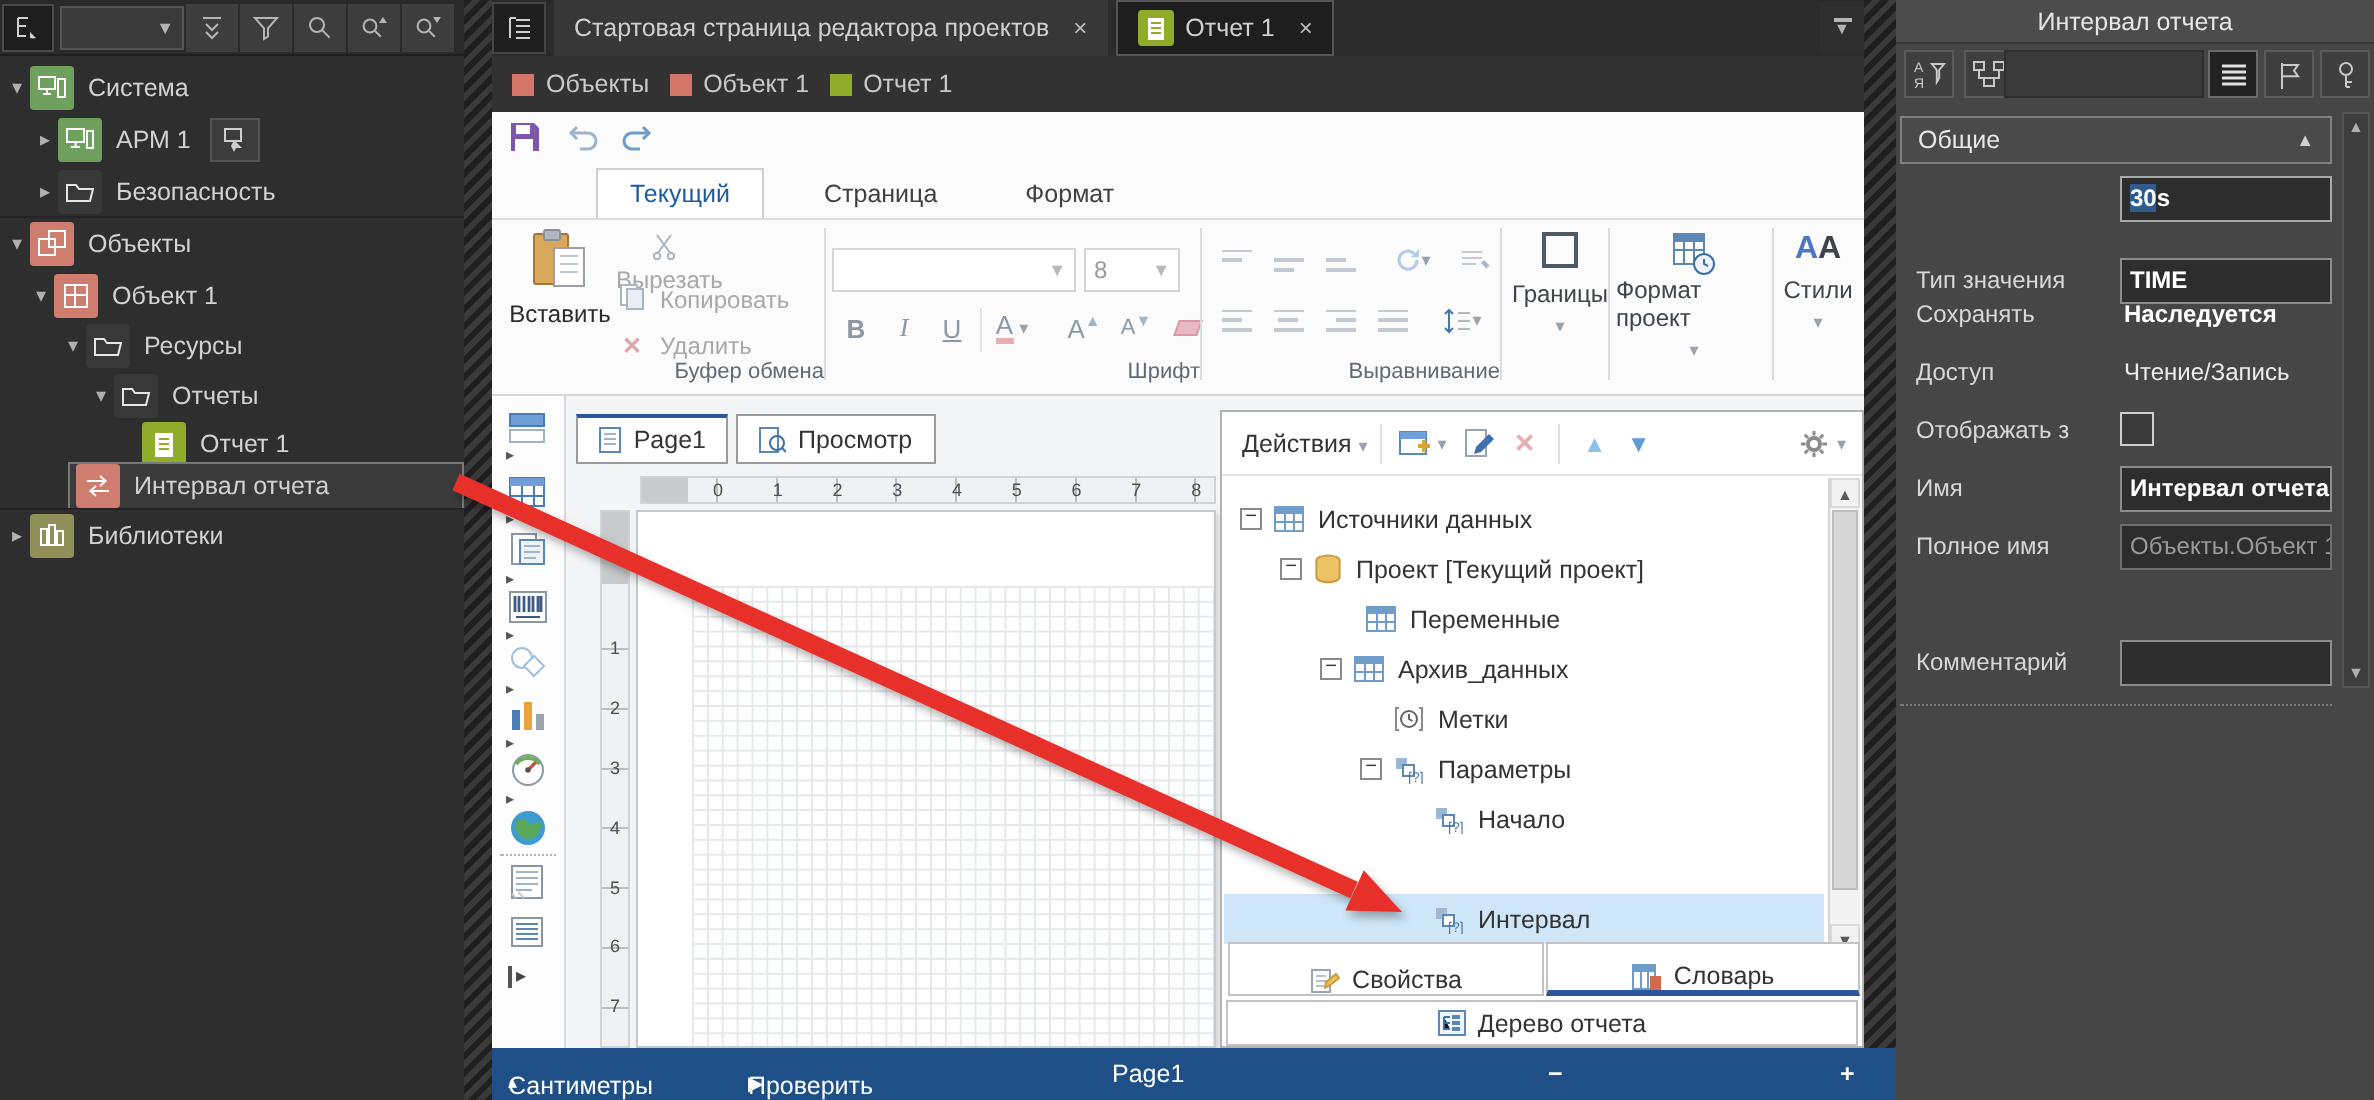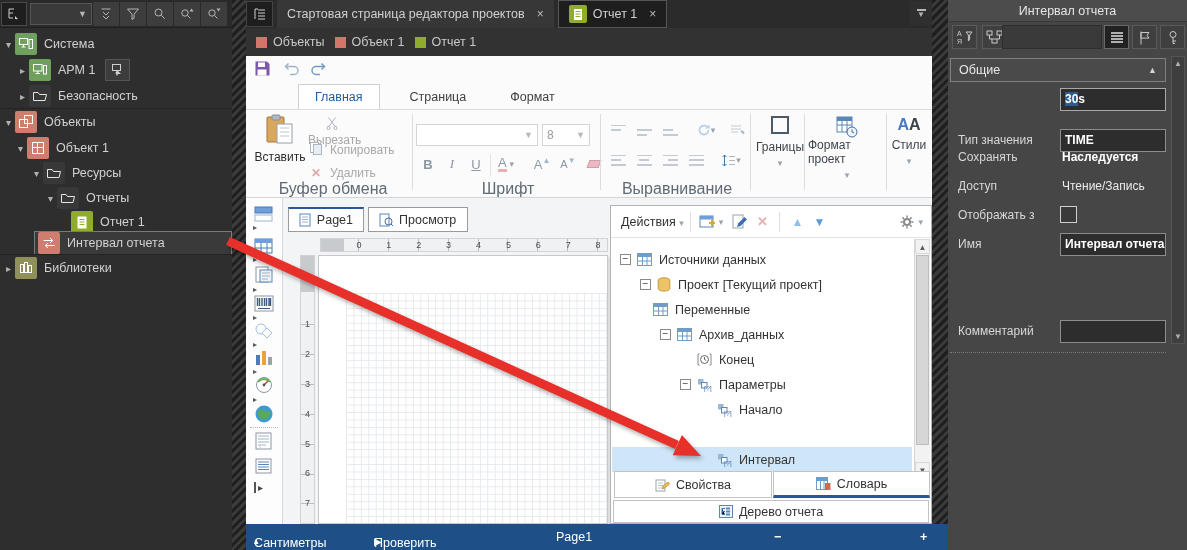--- a/index.html
+++ b/index.html
@@ -43,21 +43,21 @@
   .bc-sq { display:inline-block; width:11px; height:11px; margin:0 6px 0 10px; }
 
   
   .ribbon-wrap { position:absolute; left:0; top:56px; width:686px; height:142px; background:#fbfbfb; border-bottom:1px solid #d5d5d5; }
   .qa-row { position:absolute; left:0; top:0; width:686px; height:28px; display:flex; align-items:center; }
   .rtabs { position:absolute; left:0; top:28px; width:686px; height:26px; border-bottom:1px solid #dcdcdc; display:flex; align-items:flex-end; }
   .rtab { padding:5px 16px; color:#404040; font-size:12.5px; }
   .rtab.active { background:#fff; border:1px solid #d0d0d0; border-bottom:none; color:#1d5c9e; }
   .rcontent { position:absolute; left:0; top:54px; width:686px; height:87px; }
   .vsep { position:absolute; top:4px; height:76px; width:1px; background:#dcdcdc; }
-  .glabel { position:absolute; top:70px; font-size:16px; color:#5f6a75; text-align:center; }
+  .glabel { position:absolute; top:70px; font-size:11px; color:#5f6a75; text-align:right; }
   .bigbtn { position:absolute; display:flex; flex-direction:column; align-items:center; color:#2b2b2b; font-size:12px; }
   .smallcmd { position:absolute; display:flex; align-items:center; font-size:12px; color:#a8a8a8; }
   .smallcmd .ic { width:16px; margin-right:6px; text-align:center; }
   .combo { position:absolute; height:22px; background:#fff; border:1px solid #d5d5d5; display:flex; align-items:center; justify-content:space-between; color:#9a9a9a; padding:0 4px; }
   .combo .car { color:#b8b8b8; font-size:9px; }
   .fbtn { position:absolute; width:20px; height:20px; display:flex; align-items:center; justify-content:center; color:#8b98a6; font-size:13px; }
   .al { display:inline-flex; flex-direction:column; justify-content:space-between; width:15px; height:11px; }
   .al i { display:block; height:1.5px; background:#c4cad1; }
   .dropcar { color:#9aa3ac; font-size:9px; }
   .ribbtn { position:absolute; display:flex; flex-direction:column; align-items:center; color:#3f454c; font-size:12px; }
@@ -93,21 +93,21 @@
   .dict-toolbar .tsep { width:1px; height:20px; background:#e0e0e0; margin:0 6px; }
   .dicon { width:22px; height:22px; display:flex; align-items:center; justify-content:center; }
   .drow { position:absolute; left:1px; width:300px; height:25px; display:flex; align-items:center; font-size:12.5px; color:#333; }
   .drow.sel { background:#cfe6f8; }
   .dexp { width:11px; height:11px; border:1px solid #898989; background:#fff; color:#333; font-size:10px; line-height:8px; text-align:center; flex:0 0 11px; margin-right:6px; }
   .dexp-sp { flex:0 0 17px; }
   .dicn { margin-right:7px; display:flex; }
   .dscroll { position:absolute; right:1px; top:33px; width:16px; height:238px; background:#f2f2f2; border-left:1px solid #d5d5d5; }
   .dscroll .a { position:absolute; left:0; width:15px; height:15px; text-align:center; font-size:8px; color:#5a5a5a; line-height:15px; background:#f2f2f2; border:1px solid #d9d9d9; }
   .dscroll .thumb { position:absolute; left:1px; width:13px; background:#d6d6d6; border:1px solid #bdbdbd; }
-  .dbtab { position:absolute; top:265px; height:27px; background:#fff; border:1px solid #c3c3c3; display:flex; align-items:center; justify-content:center; font-size:12.5px; color:#333; }
+  .dbtab { position:absolute; top:265px; height:27px; background:#fff; border:1px solid #c3c3c3; display:flex; align-items:flex-end; justify-content:center; font-size:12.5px; color:#333; }
   .dbtab svg { margin-right:6px; }
   .dbtab.active { border-bottom:3px solid #2b579a; }
   .dtree-btn { position:absolute; left:2px; top:294px; width:316px; height:23px; background:#fff; border:1px solid #c3c3c3; display:flex; align-items:center; justify-content:center; font-size:12.5px; color:#333; }
   .dtree-btn svg { margin-right:6px; }
 
   
   .statusbar { position:absolute; left:0; top:524px; width:702px; height:26px; background:#1e4f87; color:#fff; font-size:12.5px; }
   .statusbar span { position:absolute; top:6px; }
 
   
@@ -343,21 +343,21 @@
               <path d="M5.5 2.5l-3 3 3 3" stroke="#9db4c9" fill="none" stroke-width="1.5"></path>
               <path d="M3 5.5h8a4 4 0 0 1 0 8H7" stroke="#9db4c9" fill="none" stroke-width="1.5"></path>
             </svg></span>
         <span style="margin-left:8px;"><svg width="18" height="15" style="transform:scaleX(-1);">
               <path d="M5.5 2.5l-3 3 3 3" stroke="#6f9bc8" fill="none" stroke-width="1.5"></path>
               <path d="M3 5.5h8a4 4 0 0 1 0 8H7" stroke="#6f9bc8" fill="none" stroke-width="1.5"></path>
             </svg></span>
       </div>
       <div class="rtabs">
         <div style="width:52px;"></div>
-        <div class="rtab active">Главная</div>
+        <div class="rtab active">Текущий</div>
         <div class="rtab" style="margin-left:14px;">Страница</div>
         <div class="rtab" style="margin-left:12px;">Формат</div>
       </div>
       <div class="rcontent">
 
         <div class="bigbtn" style="left:8px; top:4px; width:52px;">
           <svg width="30" height="32">
               <rect x="2" y="3" width="17" height="25" rx="1" fill="#d9a85c" stroke="#a8743a"></rect>
               <rect x="7" y="1" width="8" height="5" rx="1" fill="#b0b7bf" stroke="#8a9097"></rect>
               <rect x="12" y="10" width="15" height="19" fill="#fff" stroke="#9aa0a6"></rect>
@@ -668,21 +668,21 @@
       <div class="drow" style="top:66px; padding-left:28px;">
         <span class="dexp">−</span>
         <span class="dicn">
             <svg width="14" height="15">
               <ellipse cx="7" cy="3.2" rx="5.8" ry="2.5" fill="#ecc367" stroke="#c89b3c"></ellipse>
               <path d="M1.2 3.2v8.4c0 1.4 2.6 2.5 5.8 2.5s5.8-1.1 5.8-2.5V3.2" fill="#ecc367" stroke="#c89b3c"></path>
             </svg>
           </span>
         <span>Проект [Текущий проект]</span>
       </div>
-      <div class="drow" style="top:91px; padding-left:24px;">
+      <div class="drow" style="top:91px; padding-left:54px;">
         <span class="dexp-sp"></span>
         <span class="dicn">
             <svg width="15" height="13">
               <rect x="0.5" y="0.5" width="14" height="12" fill="#fff" stroke="#6f9cc9"></rect>
               <rect x="0.5" y="0.5" width="14" height="3.5" fill="#6f9cc9"></rect>
               <path d="M5.5 4v8.5M10 4v8.5M0.5 8h14" stroke="#6f9cc9"></path>
             </svg>
           </span>
         <span>Переменные</span>
       </div>
@@ -699,21 +699,21 @@
       </div>
       <div class="drow" style="top:141px; padding-left:68px;">
         <span class="dexp-sp"></span>
         <span class="dicn">
             <svg width="15" height="13">
               <path d="M2.5 1H1v11h1.5M12.5 1H14v11h-1.5" stroke="#8a8a8a" fill="none"></path>
               <circle cx="7.5" cy="6.5" r="4" fill="#fff" stroke="#666"></circle>
               <path d="M7.5 4v2.5l1.8 1" stroke="#666" fill="none"></path>
             </svg>
           </span>
-        <span>Конец</span>
+        <span>Метки</span>
       </div>
       <div class="drow" style="top:166px; padding-left:68px;">
         <span class="dexp">−</span>
         <span class="dicn">
             <svg width="15" height="14">
               <rect x="1" y="1" width="5.5" height="5.5" fill="#9db8d2"></rect>
               <rect x="4.5" y="4.5" width="5.5" height="5.5" fill="#fff" stroke="#5b87b7"></rect>
               <text x="7" y="13" font-size="7" fill="#4a76a8">[?]</text>
             </svg>
           </span>
@@ -853,20 +853,24 @@
       <span class="pflat" style="font-weight:bold; color:#fff;">Наследуется</span>
     </div>
     <div class="prow" style="top:201px;">
       <span class="lbl">Отображать з</span>
       <span class="pcheck"></span>
     </div>
     <div class="prow" style="top:230px;">
       <span class="lbl">Имя</span>
       <span class="pfield">Интервал отчета</span>
     </div>
+    <div class="prow" style="top:259px;">
+      <span class="lbl">Полное имя</span>
+      <span class="pfield" style="color:#9a9a9a; font-weight:normal; border-color:#6e6e6e;">Объекты.Объект 1</span>
+    </div>
     <div class="prow" style="top:317px;">
       <span class="lbl">Комментарий</span>
       <span class="pfield"></span>
     </div>
 
     <div class="rp-scroll">
       <div class="a" style="top:2px;">▲</div>
       <div class="a" style="bottom:2px;">▼</div>
     </div>
 

